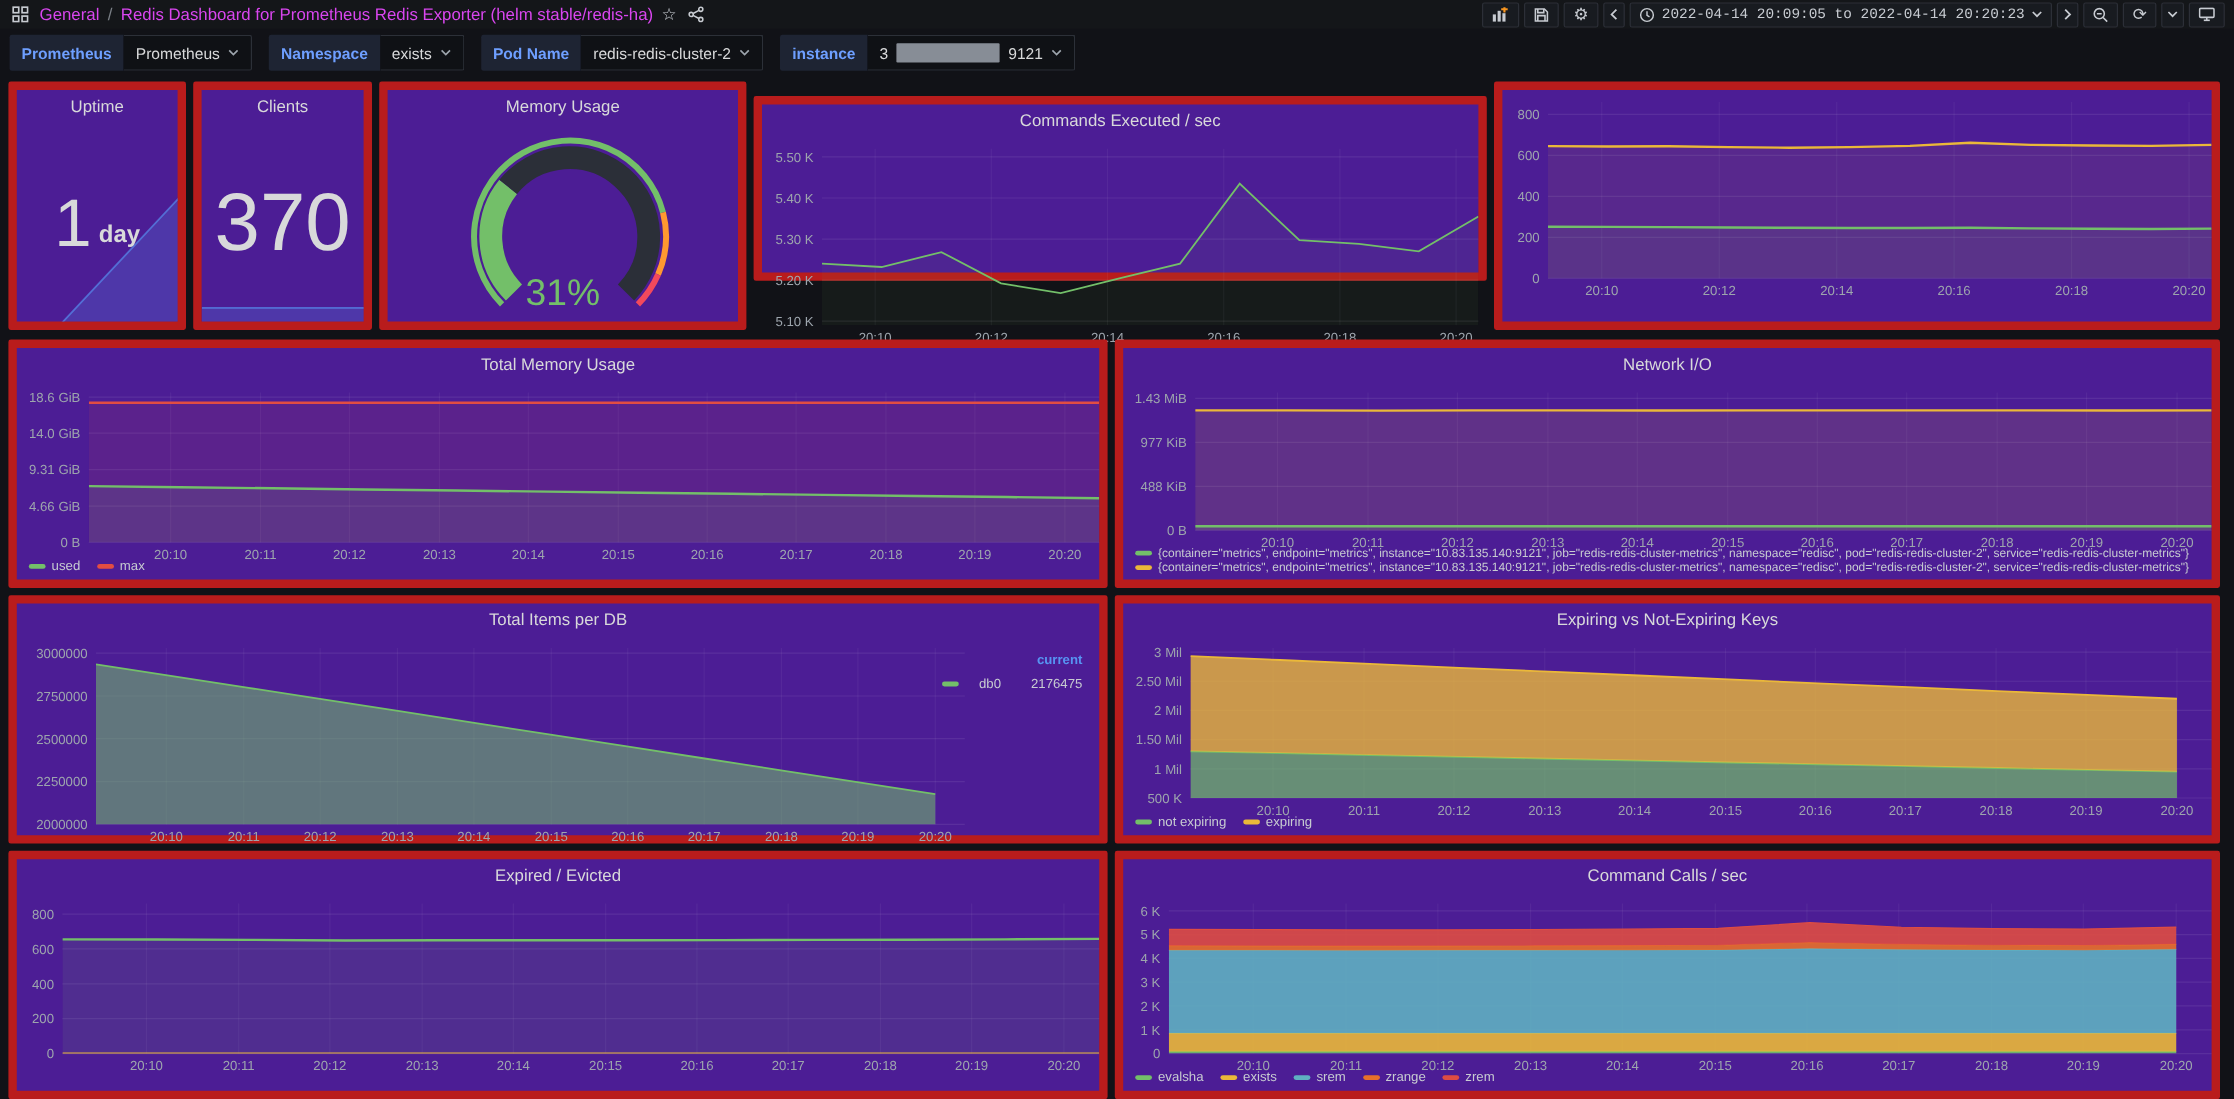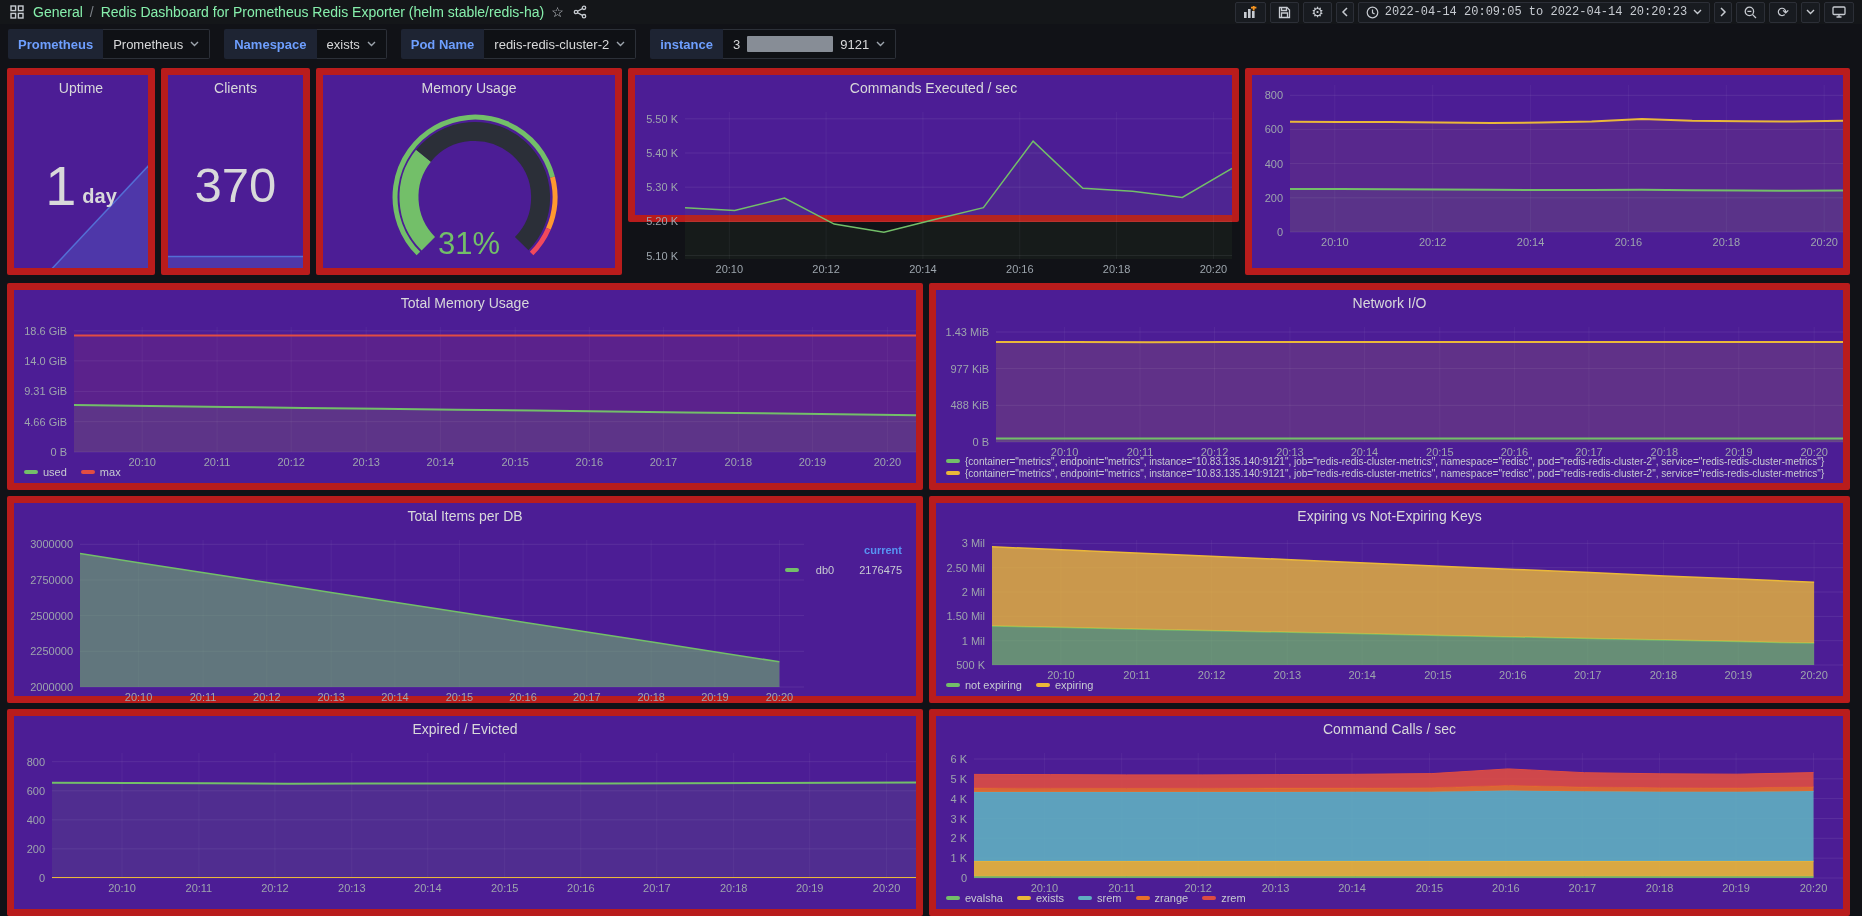--- a/index.html
+++ b/index.html
@@ -4,21 +4,21 @@
 <style>
   * { margin:0; padding:0; box-sizing:border-box; }
   html,body { width:1862px; height:916px; background:#111217; overflow:hidden;
               font-family:"Liberation Sans", sans-serif; color:#d8d9da; }
   .app { position:relative; width:1862px; height:916px; }
 
   
   .navbar { position:absolute; top:0; left:0; right:0; height:24px; background:#141619;
             display:flex; align-items:center; justify-content:space-between; padding:0 8px; }
   .nav-left { display:flex; align-items:center; gap:7px; }
-  .crumb { font-size:14px; color:#86efac; cursor:pointer; }
+  .crumb { font-size:14px; color:#d946ef; cursor:pointer; }
   .sep { color:#7b8087; font-size:14px; }
   .nav-icon { display:inline-flex; align-items:center; justify-content:center; width:18px; height:18px; color:#c7cbd1; }
   .glyph { font-size:14px; color:#c7cbd1; line-height:1; }
   .nav-right { display:flex; align-items:center; gap:4px; }
   .nbtn { display:inline-flex; align-items:center; gap:6px; height:21px; padding:0 7px;
           background:#181b20; border:1px solid #2c2f37; border-radius:2px; color:#c7cbd1;
           font-size:12px; cursor:pointer; font-family:inherit; }
   .nbtn.slim { padding:0 4px; }
   .timebtn span { white-space:nowrap;font-family:Liberation Mono, monospace; }
 
@@ -54,21 +54,21 @@
   .rl-head { color:#5794F2; text-align:right; font-weight:bold; cursor:pointer; margin-bottom:8px; }
   .rl-row { display:flex; align-items:center; gap:17px; justify-content:flex-end; color:#c7cbd1; }
   .rl-val { margin-left:8px; }
 
   
   .stat-body { flex:1; position:relative; overflow:hidden; }
   .spark { position:absolute; inset:0; }
   .stat-value { position:absolute; inset:0; display:flex; align-items:center; justify-content:center;
                 gap:6px; color:#d8d9da; }
   .stat-big { font-size:56px; font-weight:500; }
-  .stat-big.huge { font-size:49px; }
+  .stat-big.huge { font-size:68px; }
   .stat-unit { font-size:20px; font-weight:700; align-self:center; margin-top:22px; }
 
   
   .gauge-wrap { flex:1; position:relative; }
   .gauge-wrap svg { position:absolute; inset:0; }
   .gauge-label { position:absolute; left:0; right:0; bottom:6px; text-align:center;
                  font-size:31px; font-weight:500; color:#73BF69; }
 </style>
 </head>
 <body>
@@ -252,21 +252,21 @@
               <path d="M 229.5 75.1 A 80 80 0 0 1 225.4 126.8" fill="none" stroke="#FF9830" stroke-width="5"></path>
               <path d="M 225.4 126.8 A 80 80 0 0 1 208.6 151.6" fill="none" stroke="#F2495C" stroke-width="5"></path>
               <path d="M 105.3 141.7 A 66 66 0 0 1 100.5 53.7" fill="none" stroke="#73BF69" stroke-width="19"></path>
               <path d="M 100.5 53.7 A 66 66 0 1 1 198.7 141.7" fill="none" stroke="#2b2f38" stroke-width="19"></path>
             </svg>
           </div>
         <div class="gauge-label">31%</div>
       </div>
     </section>
 
-    <section class="panel" style="left:628px;top:0;width:611px;height:154px">
+    <section class="panel" style="left:628px;top:12px;width:611px;height:154px">
       <h2 class="ptitle">Commands Executed / sec</h2>
       <div class="ts-row">
         <div class="ts-plot"><svg width="601" height="176" xmlns="http://www.w3.org/2000/svg">
               <defs>
                 <clipPath id="clip_commands">
                   <rect x="46" y="10" width="547" height="147"></rect>
                 </clipPath>
               </defs>
               <line x1="90.3" y1="10" x2="90.3" y2="157" stroke="rgba(255,255,255,0.05)"></line>
               <text x="90.3" y="171" text-anchor="middle">20:10</text>

